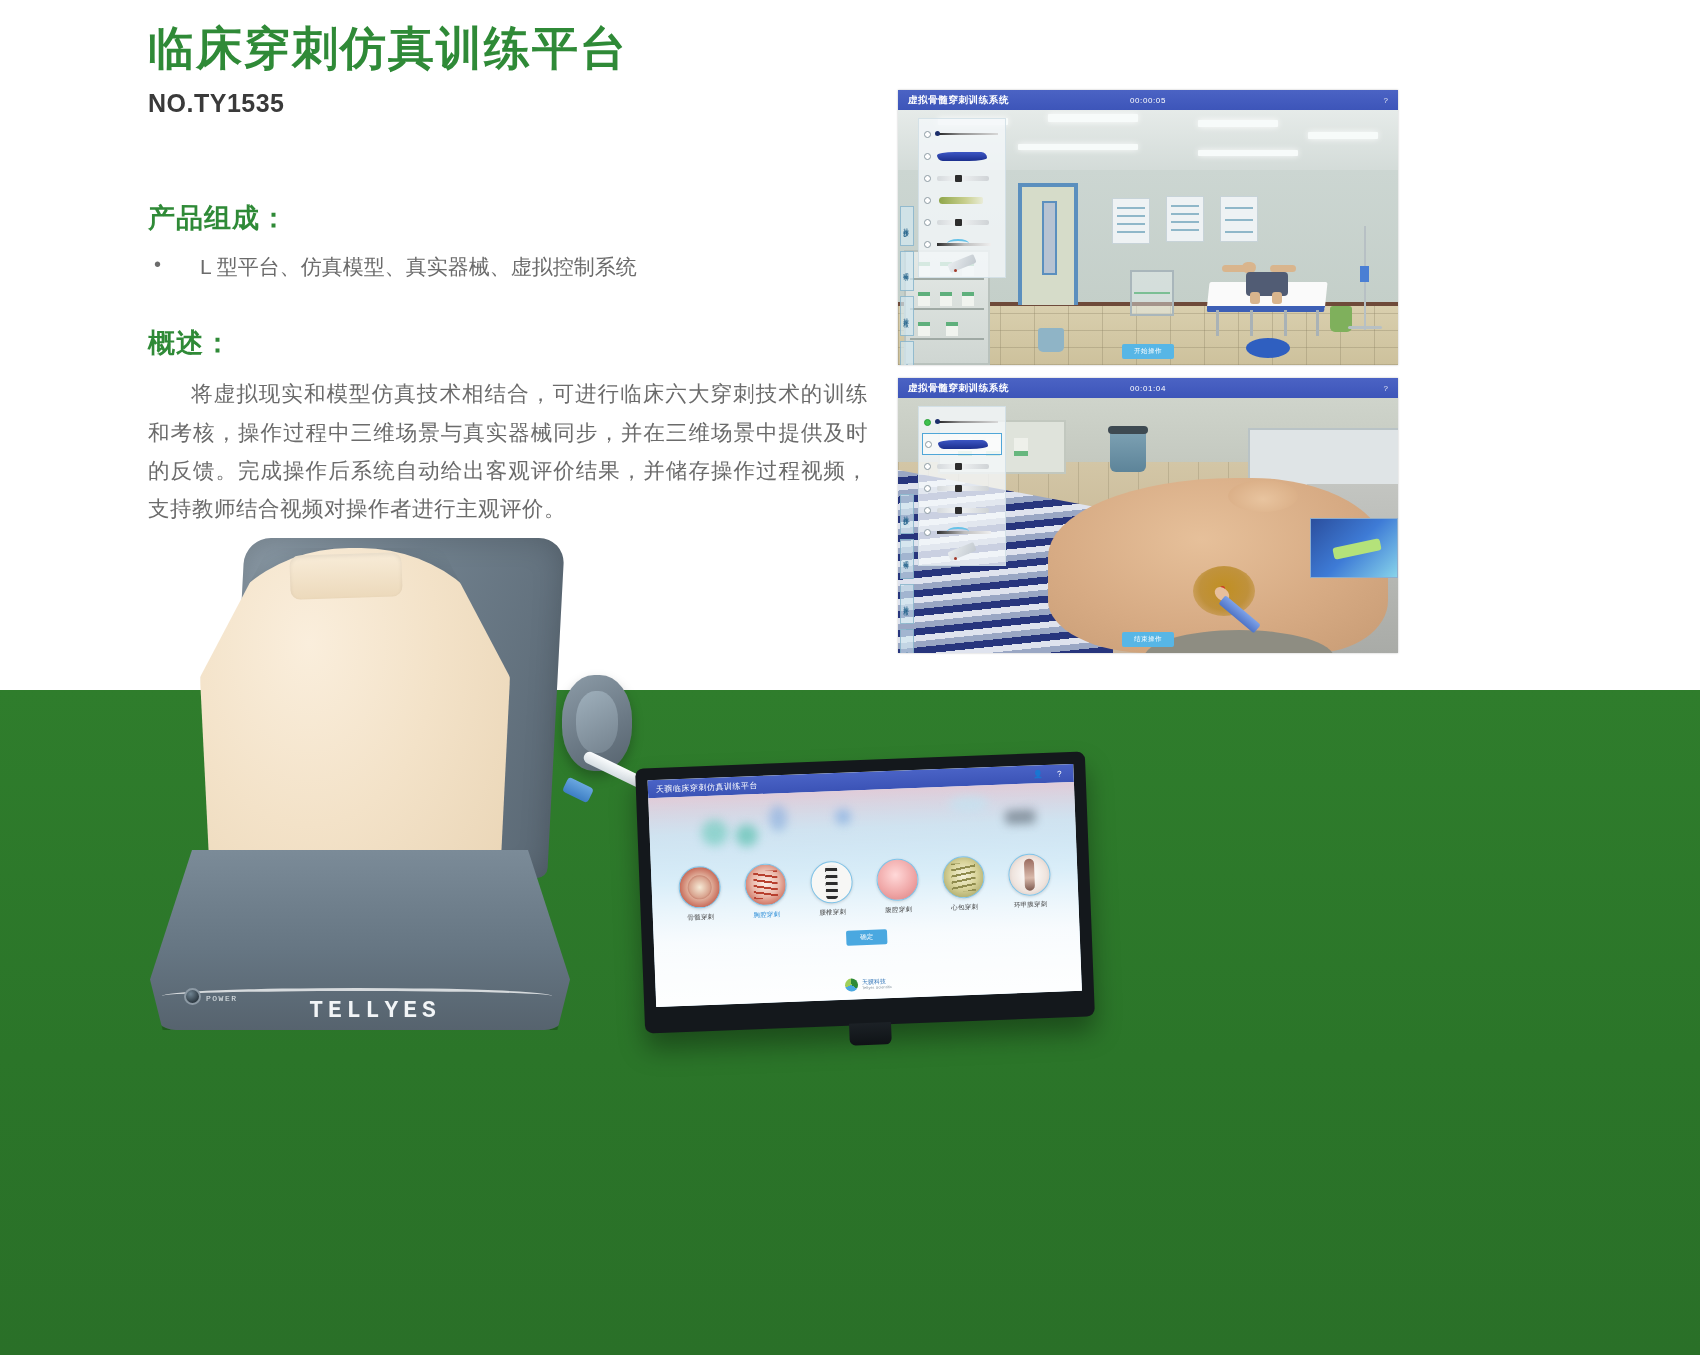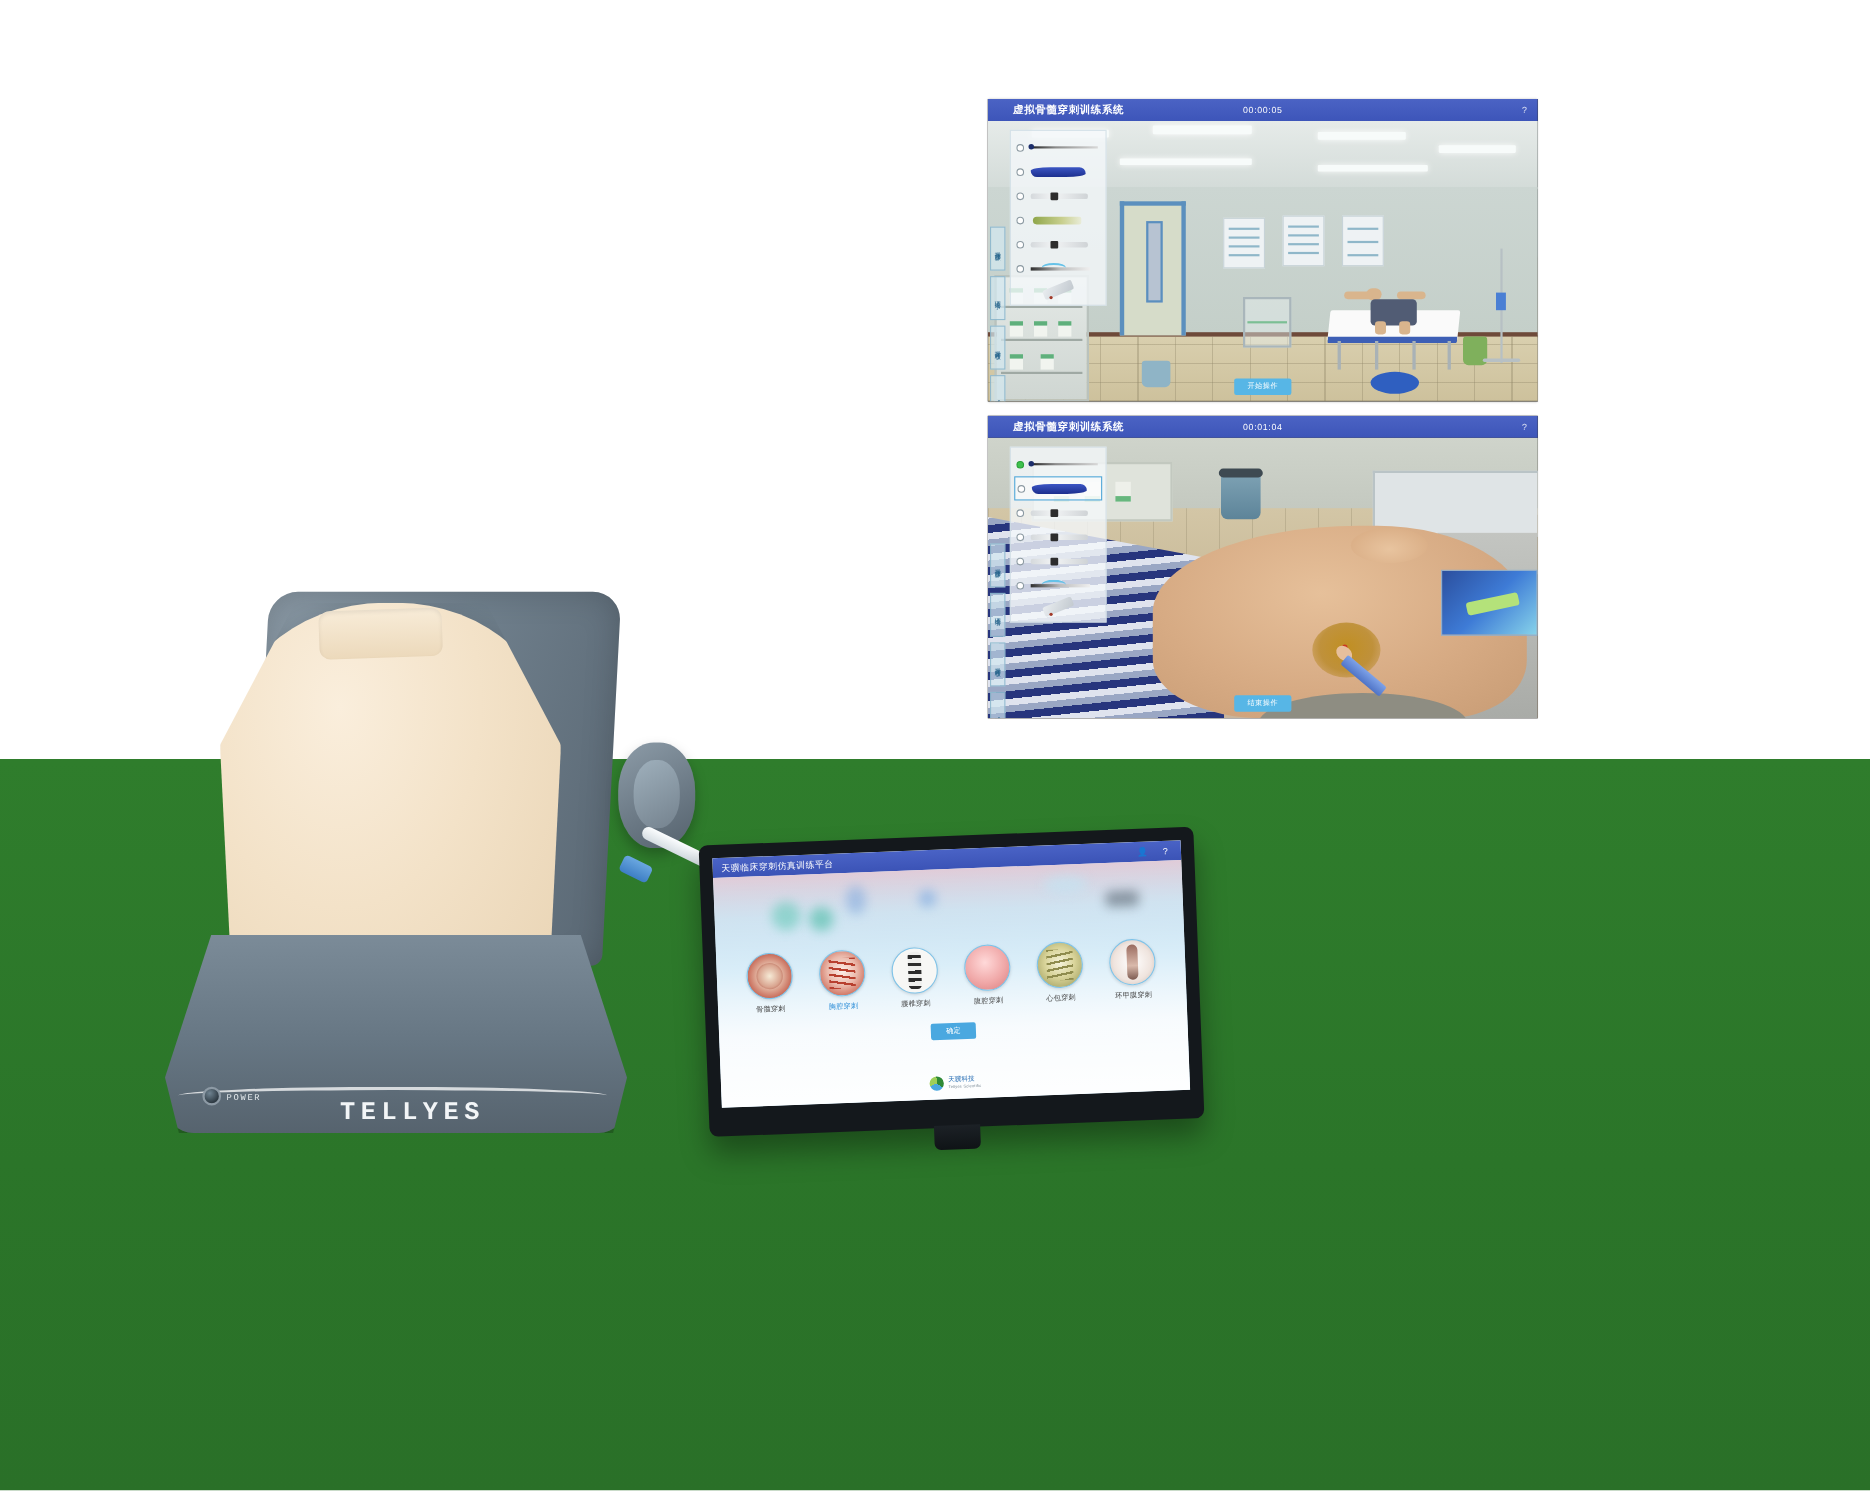--- a/index.html
+++ b/index.html
@@ -53,21 +53,21 @@
     overflow:hidden;
   }
   #shot-top    { left:898px; top:90px;  width:500px; height:275px; }
   #shot-bottom { left:898px; top:378px; width:500px; height:275px; }
   .titlebar {
     position:relative; height:20px; width:100%;
     background:linear-gradient(180deg,#4b63c4 0%,#3d55b9 100%);
     display:flex; align-items:center; color:#fff;
   }
   .titlebar .tb-title {
-    font-size:9.5px; font-weight:bold; margin-left:23px; letter-spacing:.6px;
+    font-size:9.5px; font-weight:bold; margin-left:10px; letter-spacing:.6px;
   }
   .titlebar .tb-timer {
     position:absolute; left:0; right:0; text-align:center;
     font-size:8px; letter-spacing:.6px;
   }
   .titlebar .tb-help {
     position:absolute; right:10px; font-size:8px; opacity:.85;
   }
   .viewport { position:relative; width:100%; height:255px; overflow:hidden; }
 
@@ -431,20 +431,32 @@
     width:42px; height:22px; background:linear-gradient(180deg,#1c2126 0%,#0f1316 100%);
     border-radius:0 0 6px 6px;
   }
 </style>
 </head>
 <body>
 
 <div id="page">
   <div id="green-band"></div>
 
+  <div id="left-col">
+    <div id="title">临床穿刺仿真训练平台</div>
+    <div id="model-no">NO.TY1535</div>
+
+    <div class="sec-head" id="compose-head">产品组成：</div>
+    <ul id="compose-list">
+      <li>L 型平台、仿真模型、真实器械、虚拟控制系统</li>
+    </ul>
+
+    <div class="sec-head" id="overview-head">概述：</div>
+    <p id="overview-body">将虚拟现实和模型仿真技术相结合，可进行临床六大穿刺技术的训练和考核，操作过程中三维场景与真实器械同步，并在三维场景中提供及时的反馈。完成操作后系统自动给出客观评价结果，并储存操作过程视频，支持教师结合视频对操作者进行主观评价。</p>
+  </div>
 
   <div class="shot" id="shot-top">
     <div class="titlebar">
       <span class="tb-title">虚拟骨髓穿刺训练系统</span>
       <span class="tb-timer">00:00:05</span>
       <span class="tb-help">?</span>
     </div>
     <div class="viewport">
       <div id="scene1">
         <div class="ceiling">

